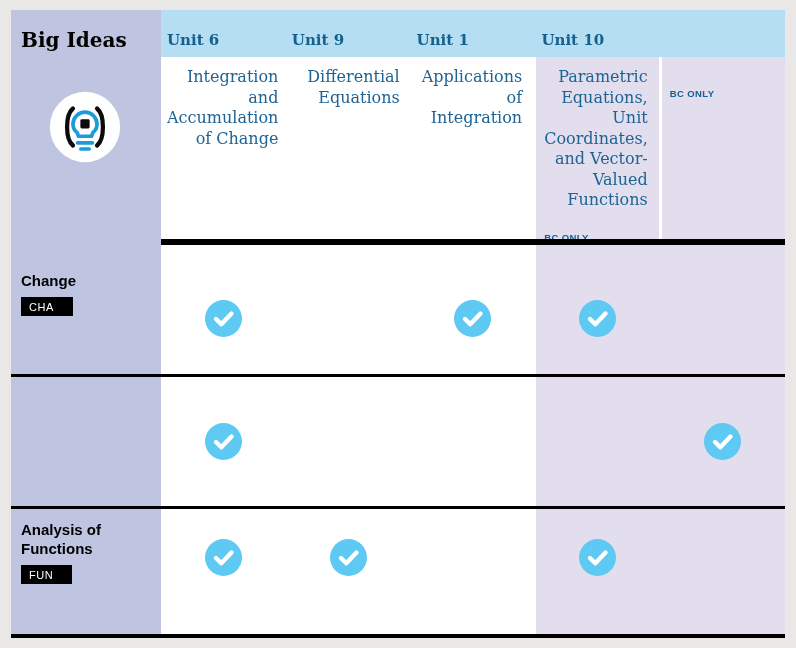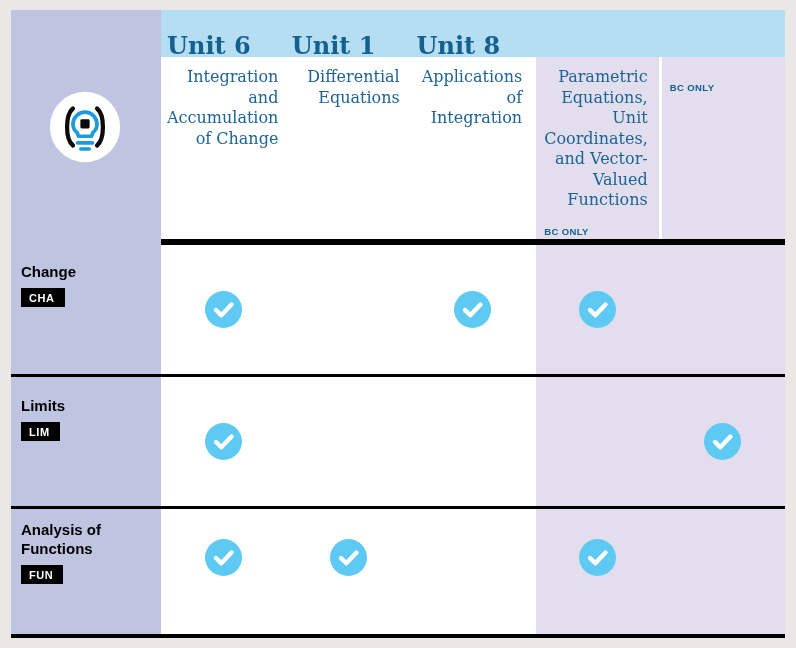--- a/index.html
+++ b/index.html
@@ -22,69 +22,71 @@
   .sep-1{top:374px;} .sep-2{top:506px;}
   .bottom-line{position:absolute;left:11px;top:634px;width:774px;height:4px;background:#000;}
   
   .big-ideas{position:absolute;left:21px;top:28px;font-family:"DejaVu Serif",serif;
     font-weight:bold;font-size:20px;color:#000;}
   .idea-icon{position:absolute;left:48px;top:90px;width:74px;height:74px;}
   
   .unit-grid{position:absolute;left:161px;top:10px;width:624px;height:47px;
     display:grid;grid-template-columns:repeat(5,1fr);}
   .unit-grid .unit{padding:21px 0 0 6px;font-family:"DejaVu Serif",serif;
-    font-weight:bold;font-size:24px;color:#14608f;}
+    font-weight:bold;font-size:15px;color:#14608f;}
   
   .desc-grid{position:absolute;left:161px;top:57px;width:624px;height:182px;
     display:grid;grid-template-columns:repeat(5,1fr);}
   .desc-grid .desc-cell{padding:10px 16px 0 6px;}
   .desc-text{font-family:"DejaVu Serif",serif;font-size:16px;line-height:20.5px;color:#1d6394;text-align:right;}
-  .bc-label{margin-top:15px;font-size:9.5px;font-weight:bold;letter-spacing:.4px;color:#14608f;}
+  .bc-label{margin-top:21px;font-size:9.5px;font-weight:bold;letter-spacing:.4px;color:#14608f;}
   
   .body-row{position:absolute;left:11px;width:774px;}
-  .row-change{top:245px;height:129px;}
+  .row-change{top:254px;height:129px;}
   .row-limits{top:377px;height:129px;}
   .row-fun{top:509px;height:96px;}
   .row-label-block{position:absolute;left:10px;width:135px;}
   .row-change .row-label-block{top:17px;}
   .row-limits .row-label-block{top:19px;}
   .row-fun .row-label-block{top:11px;}
   .row-label{font-size:15px;font-weight:bold;line-height:19px;color:#000;}
   .row-badge{display:inline-block;margin-top:7px;background:#000;color:#fff;
-    font-size:11px;font-weight:bold;letter-spacing:.6px;padding:4px 10px 3px 8px;}
+    font-size:11px;font-weight:normal;letter-spacing:.6px;padding:4px 19px 3px 8px;}
   .check-grid{position:absolute;left:150px;top:0;width:624px;height:100%;
     display:grid;grid-template-columns:repeat(5,1fr);}
   .check-cell{display:flex;align-items:center;justify-content:center;}
   .check-circle{width:37px;height:37px;}
 </style>
 </head>
 <body>
 
 <div class="page">
 
   <div class="left-col"></div>
   <div class="white-panel"></div>
   <div class="bc-panel"></div>
   <div class="unit-strip"></div>
   <div class="cell-gap"></div>
 
+  <div class="big-ideas">Big Ideas</div>
   <svg class="idea-icon" viewBox="0 0 80 80">
     <circle cx="40" cy="40" r="38" fill="#ffffff"></circle>
     <path d="M27 20 C 18.5 27, 18.5 53, 27 60" fill="none" stroke="#0b0b0b" stroke-width="4.6" stroke-linecap="round"></path>
     <path d="M53 20 C 61.5 27, 61.5 53, 53 60" fill="none" stroke="#0b0b0b" stroke-width="4.6" stroke-linecap="round"></path>
     <path d="M31.5 46 C 28.5 43.5, 27 40.5, 27 37 A 13 13 0 0 1 53 37 C 53 40.5, 51.5 43.5, 48.5 46 L 47 50 L 33 50 Z" fill="none" stroke="#1b9cd8" stroke-width="4" stroke-linejoin="round"></path>
     <rect x="35" y="31.5" width="10" height="10" rx="1.5" fill="#0b0b0b"></rect>
     <rect x="30" y="55" width="20" height="4.2" rx="2.1" fill="#1b9cd8"></rect>
     <rect x="33.5" y="62" width="13" height="3.8" rx="1.9" fill="#1b9cd8"></rect>
   </svg>
 
   <div class="unit-grid">
     <div class="unit">Unit 6</div>
+    <div class="unit">Unit 9</div>
     <div class="unit">Unit 1</div>
-    <div class="unit">Unit 8</div>
+    <div class="unit">Unit 10</div>
   </div>
 
   <div class="desc-grid">
     <div class="desc-cell">
       <div class="desc-text">Integration and Accumulation of Change</div>
     </div>
     <div class="desc-cell">
       <div class="desc-text">Differential Equations</div>
     </div>
     <div class="desc-cell">
@@ -136,24 +138,20 @@
             <circle cx="18.5" cy="18.5" r="18.5" fill="#5ec9f2"></circle>
             <path d="M11 19 L16.3 24.3 L26.5 13.5" fill="none" stroke="#fff" stroke-width="4.4" stroke-linecap="round" stroke-linejoin="round"></path>
           </svg>
         </div>
     </div>
   </div>
 
   <div class="row-sep sep-1"></div>
 
   <div class="body-row row-limits">
-    <div class="row-label-block">
-      <div class="row-label">Limits</div>
-      <div class="row-badge">LIM</div>
-    </div>
     <div class="check-grid">
       <div class="check-cell">
           <svg class="check-circle" viewBox="0 0 37 37">
             <circle cx="18.5" cy="18.5" r="18.5" fill="#5ec9f2"></circle>
             <path d="M11 19 L16.3 24.3 L26.5 13.5" fill="none" stroke="#fff" stroke-width="4.4" stroke-linecap="round" stroke-linejoin="round"></path>
           </svg>
         </div>
       <div class="check-cell">
           <svg class="check-circle" viewBox="0 0 37 37" style="visibility: hidden;">
             <circle cx="18.5" cy="18.5" r="18.5" fill="#5ec9f2"></circle>

